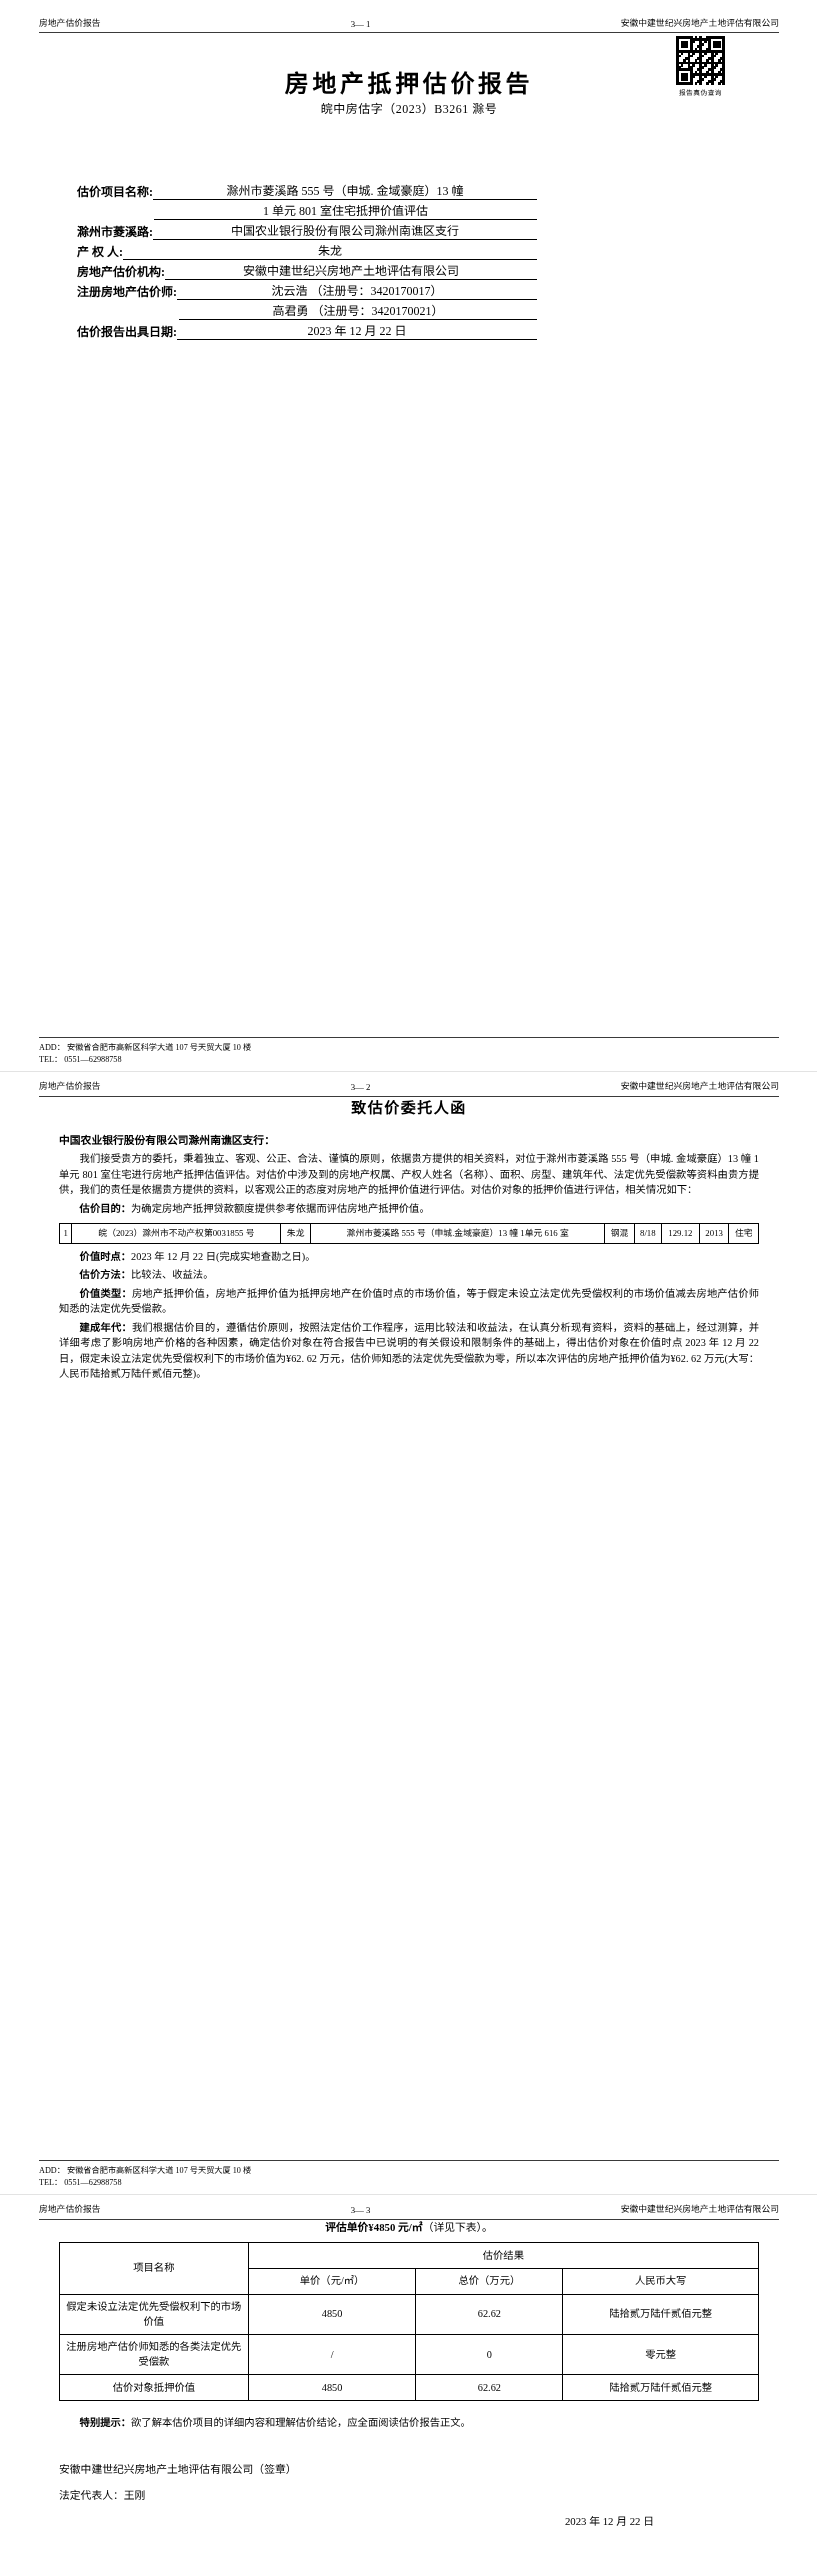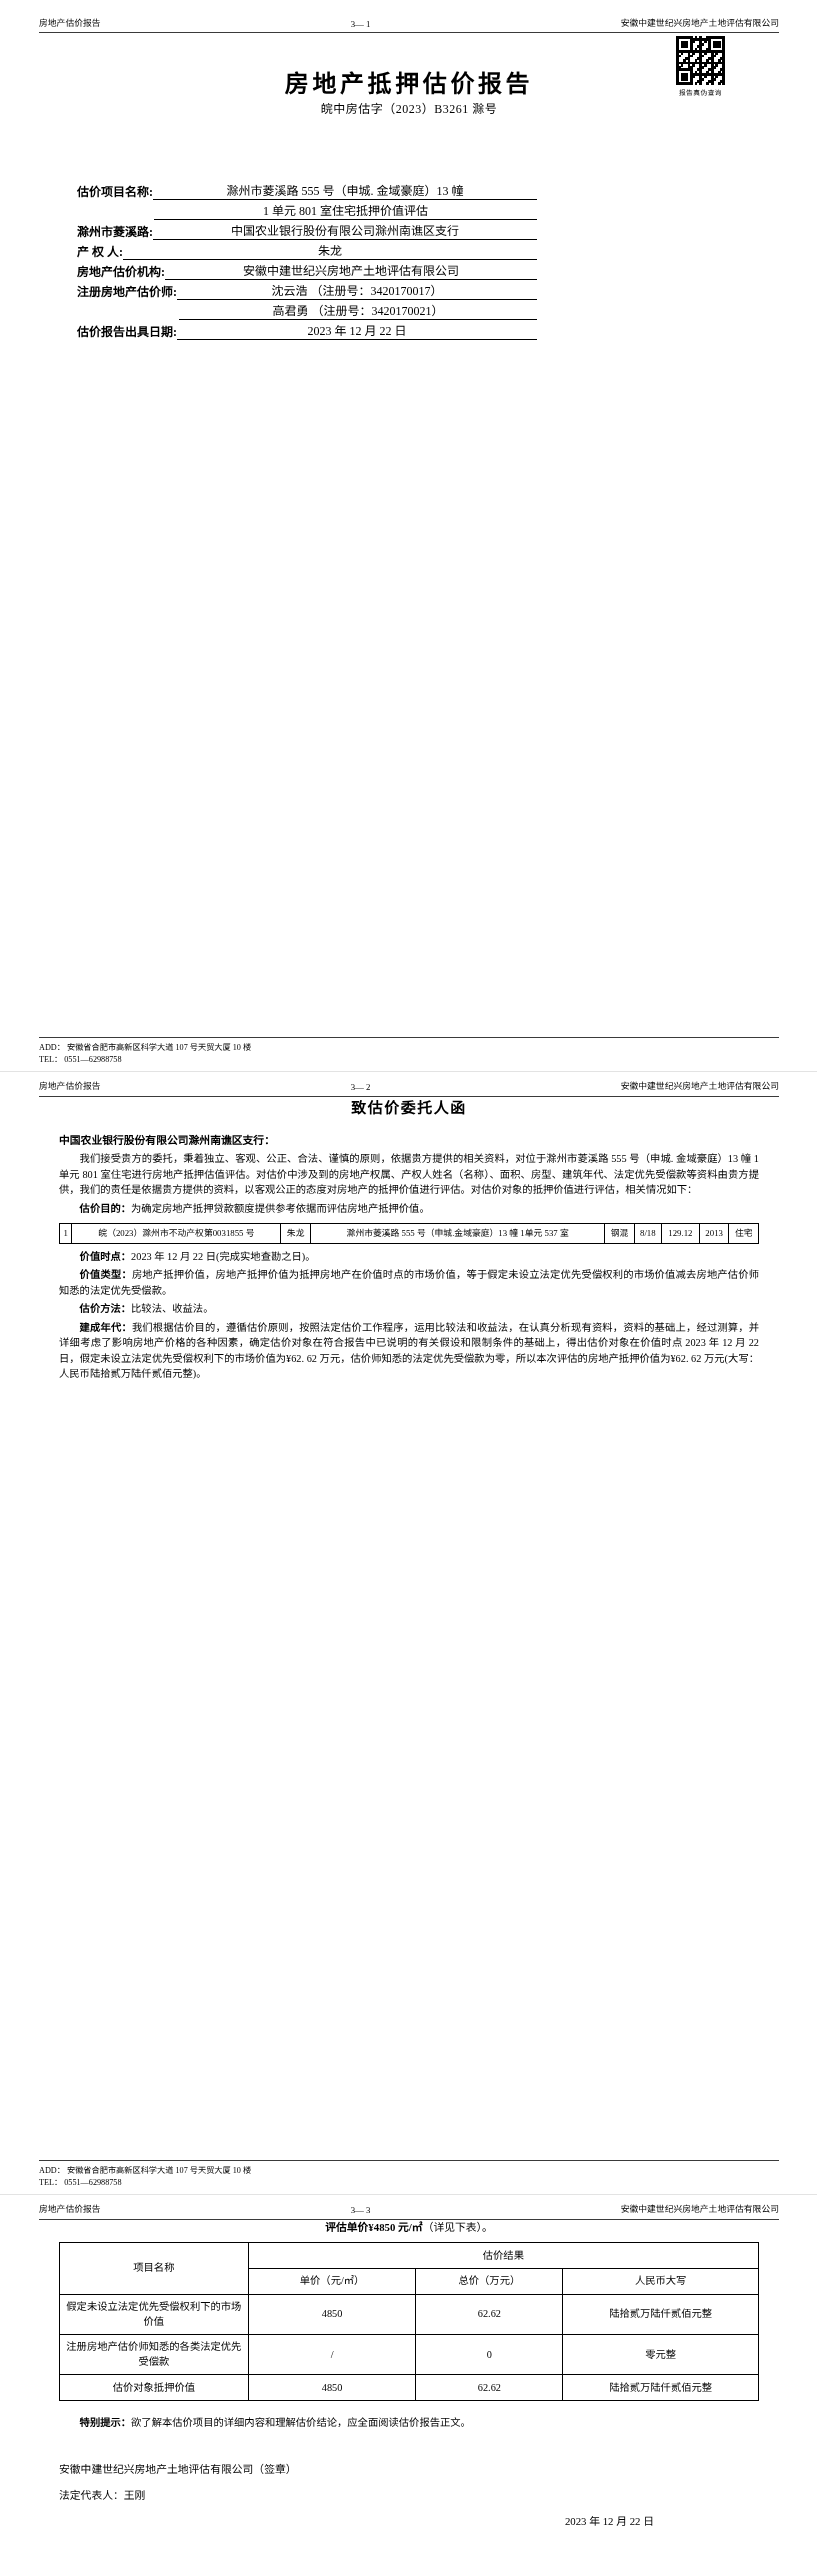--- a/index.html
+++ b/index.html
@@ -417,38 +417,38 @@
     <p class="para">
       <span class="lbl">估价目的：</span><span>为确定房地产抵押贷款额度提供参考依据而评估房地产抵押价值。</span>
     </p>
 
     <table class="property-table">
       <tbody>
       <tr>
         <td>1</td>
         <td>皖（2023）滁州市不动产权第0031855 号</td>
         <td>朱龙</td>
-        <td>滁州市菱溪路 555 号（申城.金域豪庭）13 幢 1单元 537 室</td>
+        <td>滁州市菱溪路 555 号（申城.金域豪庭）13 幢 1单元 616 室</td>
         <td>钢混</td>
         <td>8/18</td>
         <td>129.12</td>
         <td>2013</td>
         <td>住宅</td>
       </tr>
     </tbody>
       </table>
 
     <p class="para">
       <span class="lbl">价值时点：</span><span>2023 年 12 月 22 日(完成实地查勘之日)。</span>
     </p>
     <p class="para">
+      <span class="lbl">估价方法：</span><span>比较法、收益法。</span>
+    </p>
+    <p class="para">
       <span class="lbl">价值类型：</span><span>房地产抵押价值，房地产抵押价值为抵押房地产在价值时点的市场价值，等于假定未设立法定优先受偿权利的市场价值减去房地产估价师知悉的法定优先受偿款。</span>
-    </p>
-    <p class="para">
-      <span class="lbl">估价方法：</span><span>比较法、收益法。</span>
     </p>
     <p class="para">
       <span class="lbl">建成年代：</span><span>我们根据估价目的，遵循估价原则，按照法定估价工作程序，运用比较法和收益法，在认真分析现有资料，资料的基础上，经过测算，并详细考虑了影响房地产价格的各种因素，确定估价对象在符合报告中已说明的有关假设和限制条件的基础上，得出估价对象在价值时点 2023 年 12 月 22 日，假定未设立法定优先受偿权利下的市场价值为¥62. 62 万元，估价师知悉的法定优先受偿款为零，所以本次评估的房地产抵押价值为¥62. 62 万元(大写：人民币陆拾贰万陆仟贰佰元整)。</span>
     </p>
   </div>
 
   <div class="page-footer">
     <div>ADD： 安徽省合肥市高新区科学大道 107 号天贸大厦 10 楼</div>
     <div>TEL： 0551—62988758</div>
   </div>

